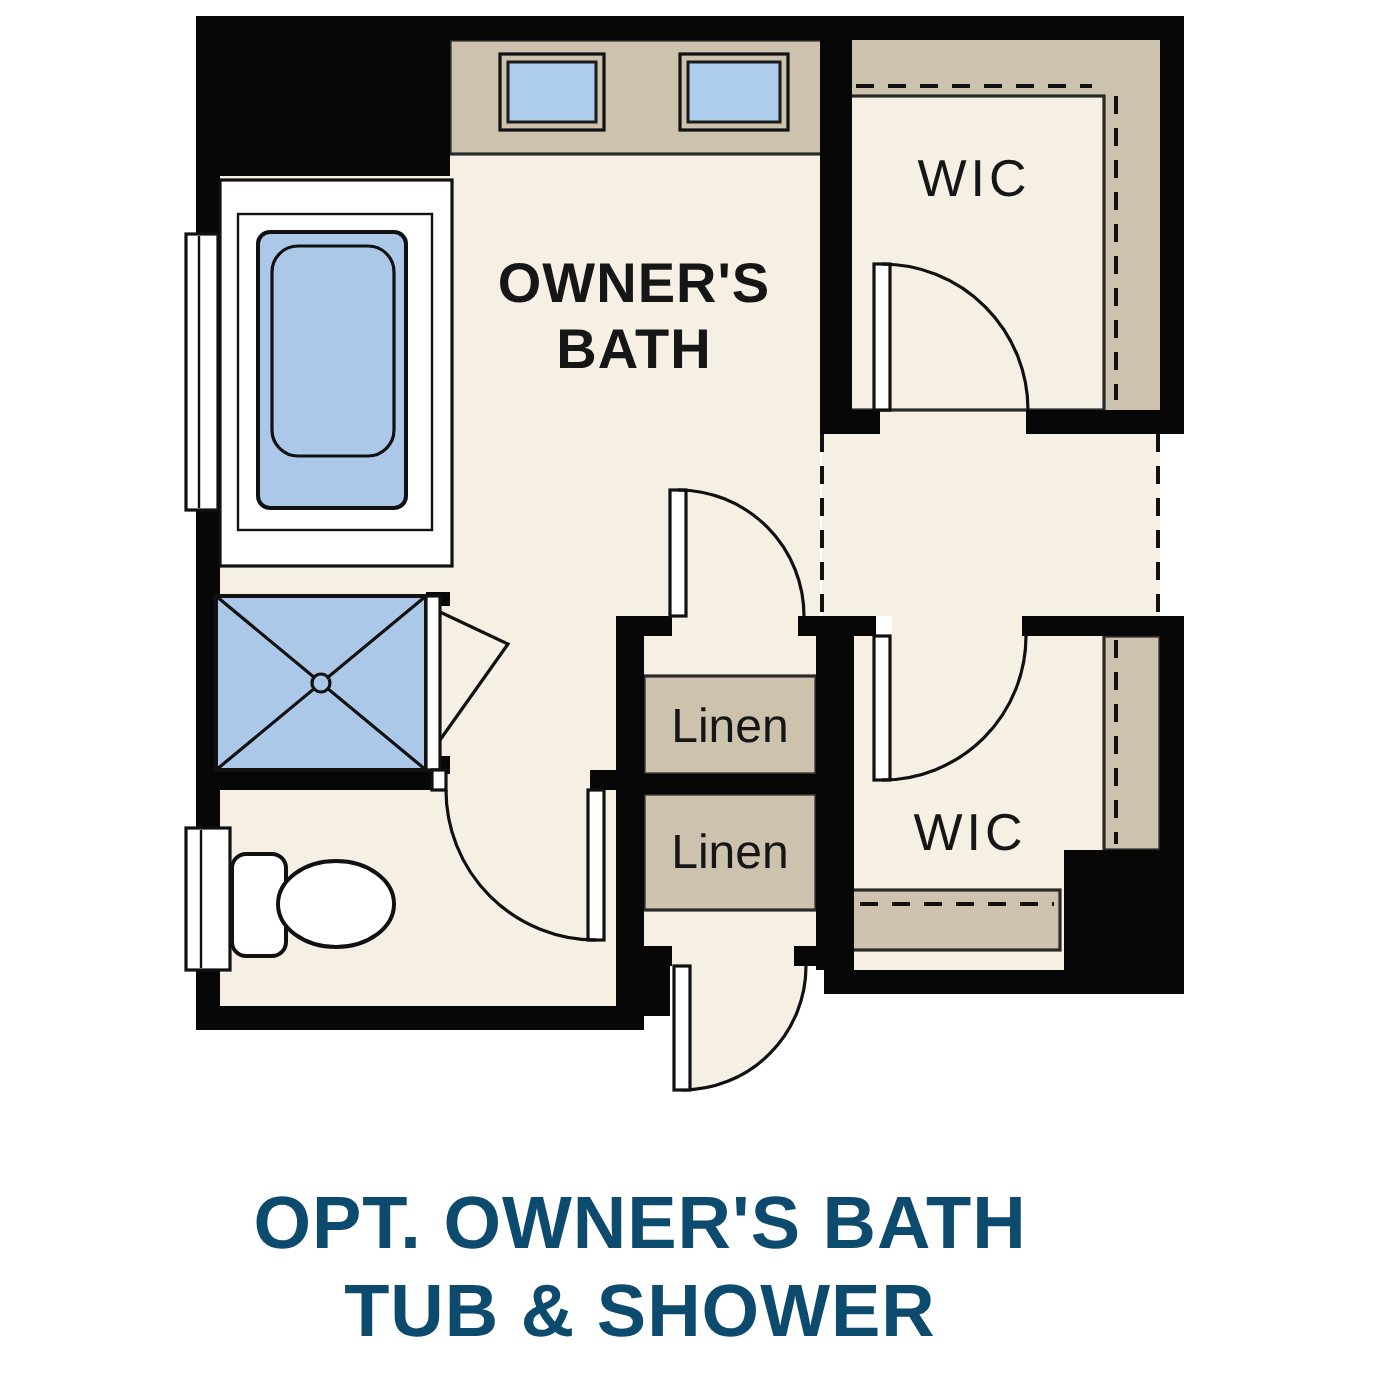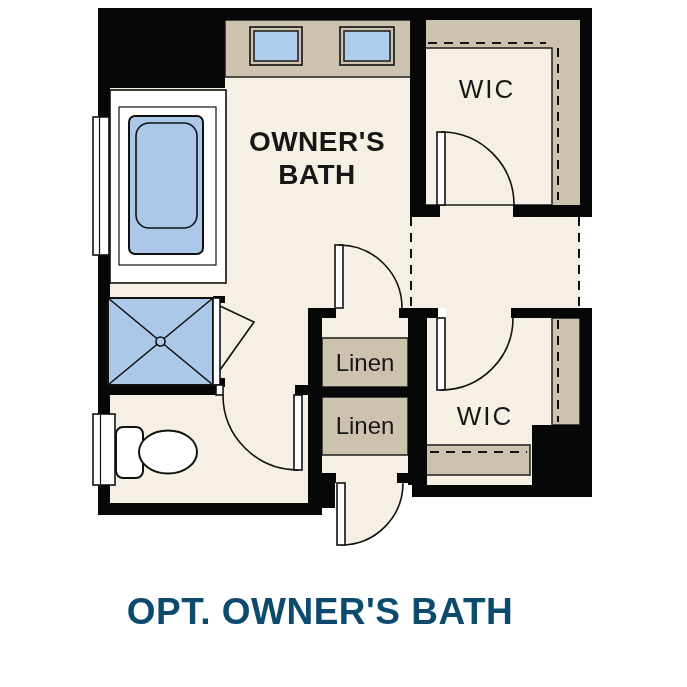--- a/index.html
+++ b/index.html
@@ -173,14 +173,15 @@
       <text class="room-label lbl-bath" x="317" y="184" text-anchor="middle">BATH</text>
       <text class="room-label lbl-wic" x="487" y="98" text-anchor="middle">WIC</text>
       <text class="room-label lbl-wic" x="485" y="425" text-anchor="middle">WIC</text>
       <text class="room-label lbl-linen" x="365" y="371" text-anchor="middle">Linen</text>
       <text class="room-label lbl-linen" x="365" y="434" text-anchor="middle">Linen</text>
     </g>
   </svg>
 
   <div class="caption">
     <div>OPT. OWNER'S BATH</div>
+    <div>TUB &amp; SHOWER</div>
   </div>
 </div>
 
 </body></html>

